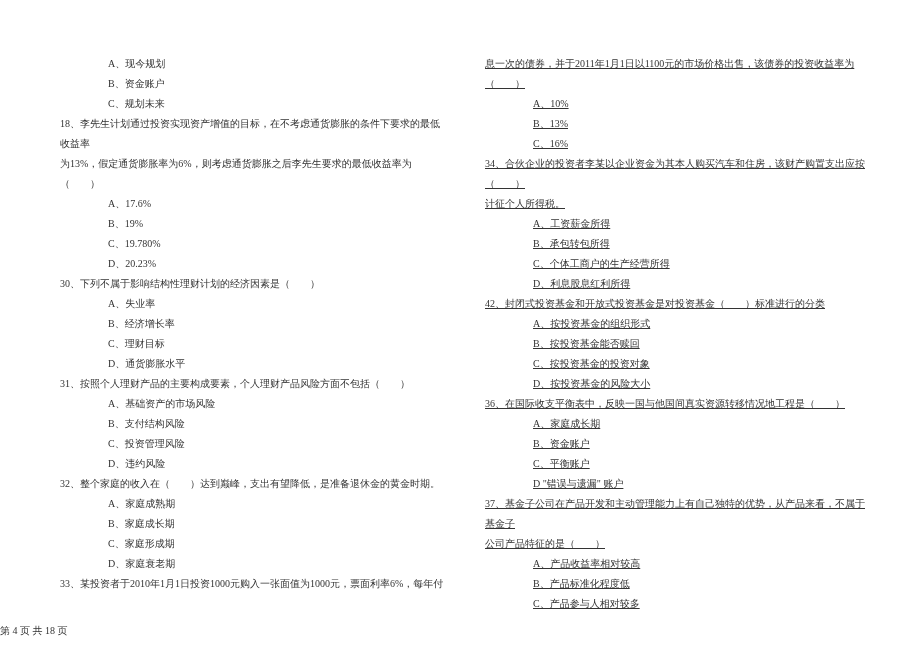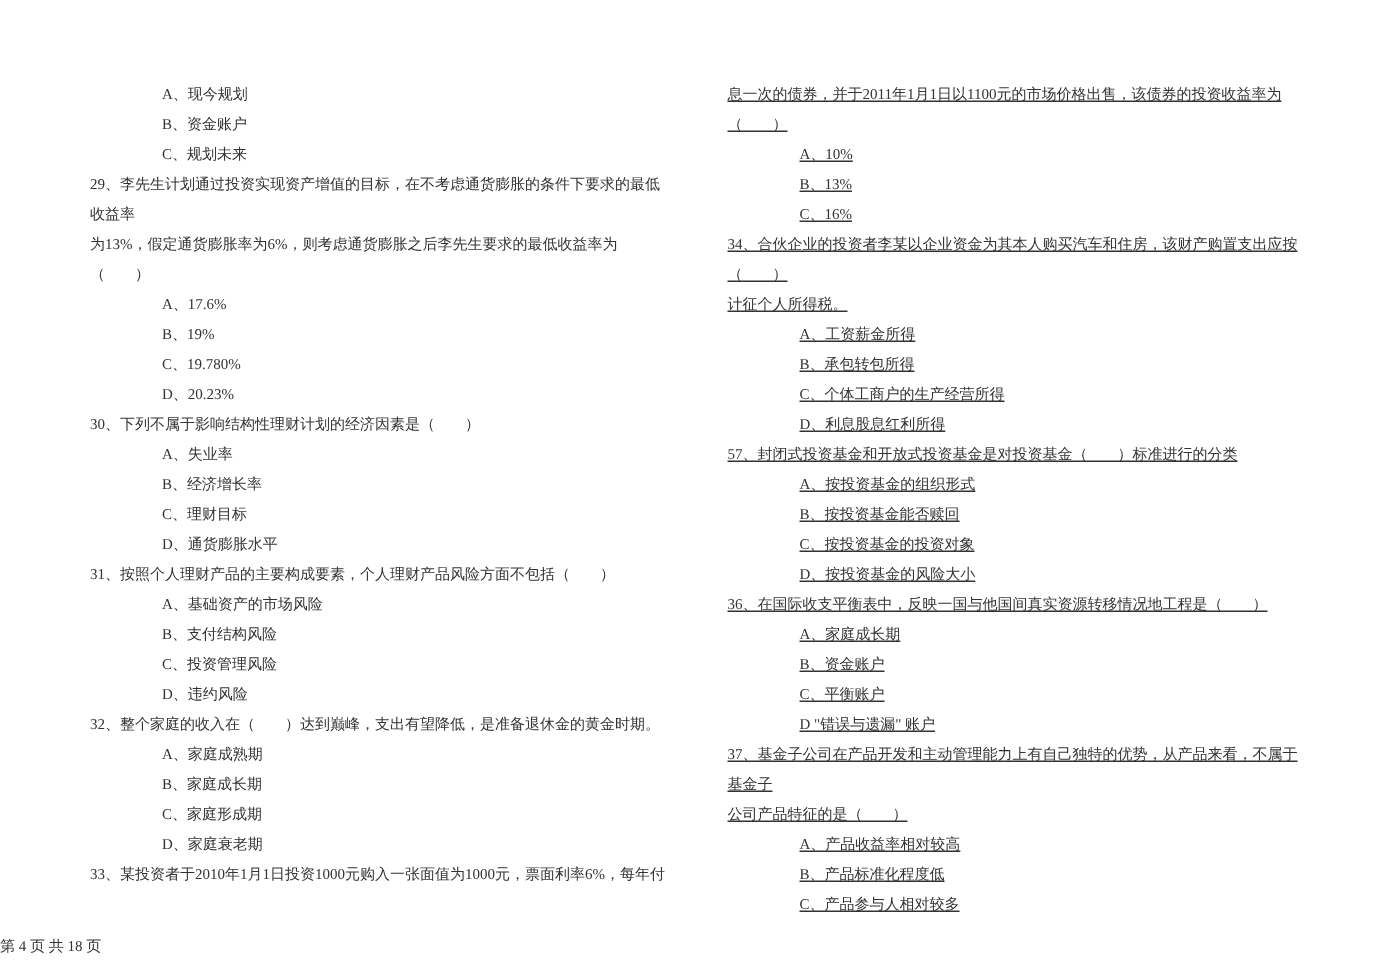--- a/index.html
+++ b/index.html
@@ -51,21 +51,21 @@
     }
   </style>
 </head>
 <body>
 
 <div class="page-content">
   <div class="column column-left">
     <div class="option">A、现今规划</div>
     <div class="option">B、资金账户</div>
     <div class="option">C、规划未来</div>
-    <div class="question">29、李先生计划通过投资实现资产增值的目标，在不考虑通货膨胀的条件下要求的最低收益率</div>
+    <div class="question">18、李先生计划通过投资实现资产增值的目标，在不考虑通货膨胀的条件下要求的最低收益率</div>
     <div class="question-continued">为13%，假定通货膨胀率为6%，则考虑通货膨胀之后李先生要求的最低收益率为（　　）</div>
     <div class="option">A、17.6%</div>
     <div class="option">B、19%</div>
     <div class="option">C、19.780%</div>
     <div class="option">D、20.23%</div>
     <div class="question">30、下列不属于影响结构性理财计划的经济因素是（　　）</div>
     <div class="option">A、失业率</div>
     <div class="option">B、经济增长率</div>
     <div class="option">C、理财目标</div>
     <div class="option">D、通货膨胀水平</div>
@@ -86,21 +86,21 @@
     <div class="question-continued">息一次的债券，并于2011年1月1日以1100元的市场价格出售，该债券的投资收益率为（　　）</div>
     <div class="option">A、10%</div>
     <div class="option">B、13%</div>
     <div class="option">C、16%</div>
     <div class="question">34、合伙企业的投资者李某以企业资金为其本人购买汽车和住房，该财产购置支出应按（　　）</div>
     <div class="question-continued">计征个人所得税。</div>
     <div class="option">A、工资薪金所得</div>
     <div class="option">B、承包转包所得</div>
     <div class="option">C、个体工商户的生产经营所得</div>
     <div class="option">D、利息股息红利所得</div>
-    <div class="question">57、封闭式投资基金和开放式投资基金是对投资基金（　　）标准进行的分类</div>
+    <div class="question">42、封闭式投资基金和开放式投资基金是对投资基金（　　）标准进行的分类</div>
     <div class="option">A、按投资基金的组织形式</div>
     <div class="option">B、按投资基金能否赎回</div>
     <div class="option">C、按投资基金的投资对象</div>
     <div class="option">D、按投资基金的风险大小</div>
     <div class="question">36、在国际收支平衡表中，反映一国与他国间真实资源转移情况地工程是（　　）</div>
     <div class="option">A、家庭成长期</div>
     <div class="option">B、资金账户</div>
     <div class="option">C、平衡账户</div>
     <div class="option">D "错误与遗漏" 账户</div>
     <div class="question">37、基金子公司在产品开发和主动管理能力上有自己独特的优势，从产品来看，不属于基金子</div>

